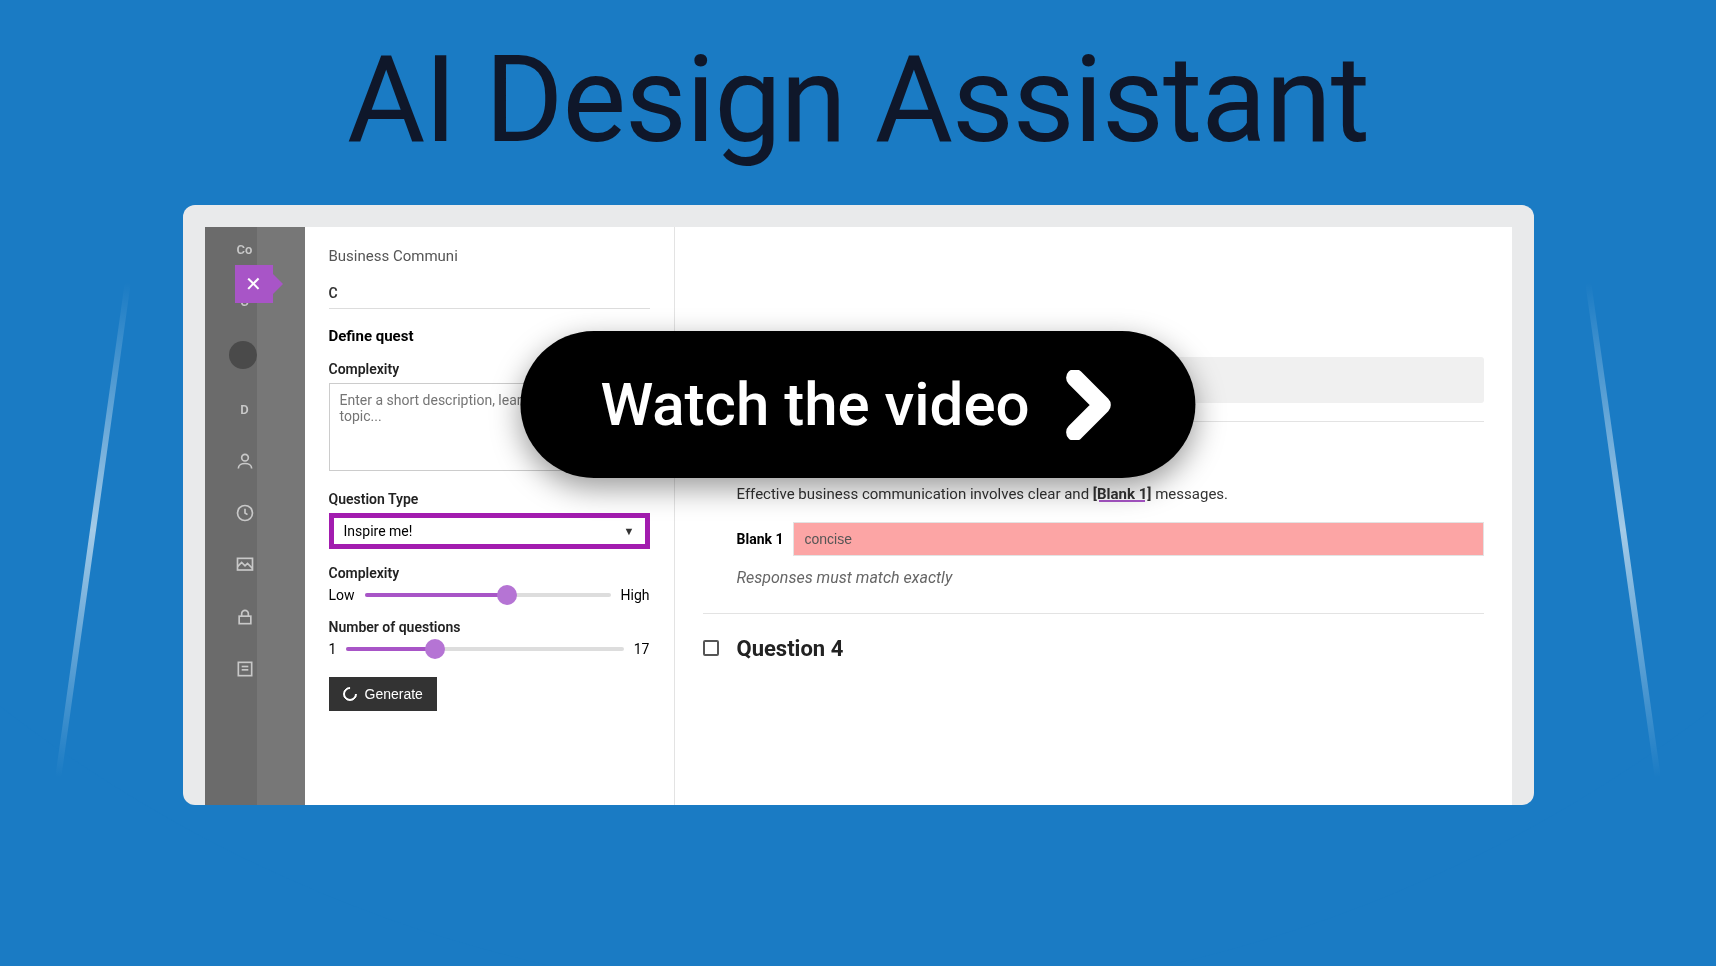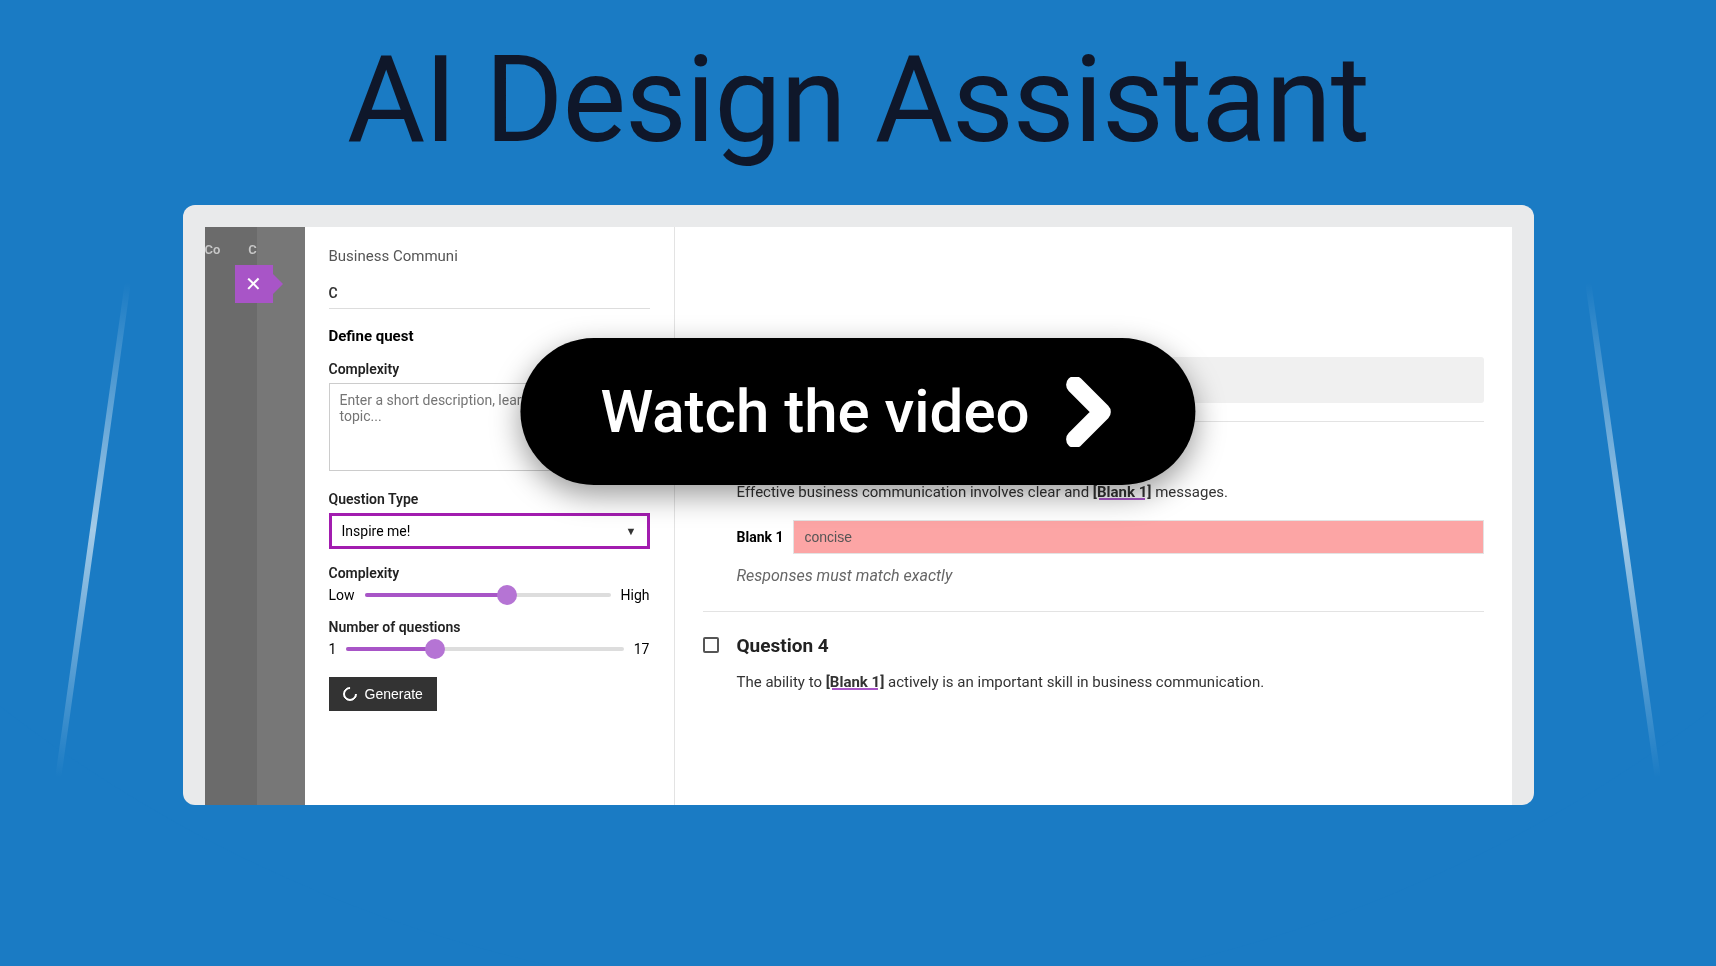--- a/index.html
+++ b/index.html
@@ -81,21 +81,22 @@
   height: 100%;
   background: #fff;
   position: relative;
 }
 
 
 .nav-strip {
   width: 52px;
   background: #6b6b6b;
   display:flex;
-  align-items:flex-start;
+  flex-direction:column;
+  align-items:flex-end;
   padding-top:10px;
   gap:28px;
 }
 .nav-strip .nav-item{
   width:24px;height:24px;
   display:flex;align-items:center;justify-content:center;
   color:#c8c8c8;
   font-size:18px;
 }
 .nav-strip .nav-item.text{ font-size:13px; font-weight:600;}
@@ -149,21 +150,21 @@
   padding:8px 10px;
   font-size:14px;
   color:#888;
   font-family:inherit;
   resize:none;
 }
 .select-box{
   margin-top:6px;
   width:100%;
   height:36px;
-  border:3px solid #a21caf;
+  border:5px solid #a21caf;
   padding:0 10px;
   font-size:14px;
   display:flex;
   align-items:center;
   justify-content:space-between;
   background:#fff;
 }
 .select-box .caret{ font-size:11px; color:#333;}
 .slider-row{ margin-top:6px; display:flex; align-items:center; gap:10px; font-size:14px;text-align:center;}
 .slider-track{
@@ -197,36 +198,36 @@
   padding:0 14px;
   color:#444;
   font-size:14px;
   gap:10px;
   margin-bottom:18px;
 }
 .prior-row .radio{width:16px;height:16px;border:2px solid #555;border-radius:50%;}
 .question-block{ border-top:1px solid #e3e3e3; padding:22px 0 26px;}
 .q-head{ display:flex; align-items:center; gap:18px;}
 .checkbox{width:16px;height:16px;border:2px solid #555;border-radius:2px;}
-.q-title{ font-size:19px; font-weight:700; color:#222;}
+.q-title{ font-size:22px; font-weight:700; color:#222;}
 .q-body{ margin-left:34px; margin-top:14px; font-size:15px; color:#333; line-height:1.5;}
 .q-body .blank{ font-weight:700; text-decoration:underline; text-decoration-color:#a855c7; text-decoration-thickness:2px;}
 .blank-row{ margin-left:34px; margin-top:16px; display:flex; align-items:center; gap:10px;}
 .blank-label{ font-size:14px; font-weight:700;}
 .blank-input{
   flex:1; height:34px; background:#fca5a5; border:1px solid #e3e3e3;
   padding:0 10px; font-size:14px; color:#555;
 }
 .hint{ margin-left:34px; margin-top:12px; font-size:16px; font-style:italic; color:#666;}
 
 
 .watch-pill{
   position:absolute;
   z-index:50;
-  top:338px;
+  top:331px;
   left:50%;
   transform:translateX(-50%);
   background:#000;
   color:#fff;
   border-radius:90px;
   padding:38px 80px;
   display:flex;
   align-items:center;
   gap:36px;
   box-shadow:0 10px 30px rgba(0,0,0,0.4);
@@ -355,23 +356,20 @@
           <input class="blank-input" value="concise" style="">
         </div>
         <div class="hint">Responses must match exactly</div>
       </div>
 
       <div class="question-block">
         <div class="q-head">
           <span class="checkbox"></span>
           <span class="q-title">Question 4</span>
         </div>
-        <div class="q-body">
-          <span>The ability to </span><span class="blank">[Blank 1]</span><span> actively is an important skill in business communication.</span>
-        </div>
       </div>
 
     </div>
 
   </div>
 </div>
 
 <div class="watch-pill">
   <span class="label">Watch the video</span>
   <span class="chev">

